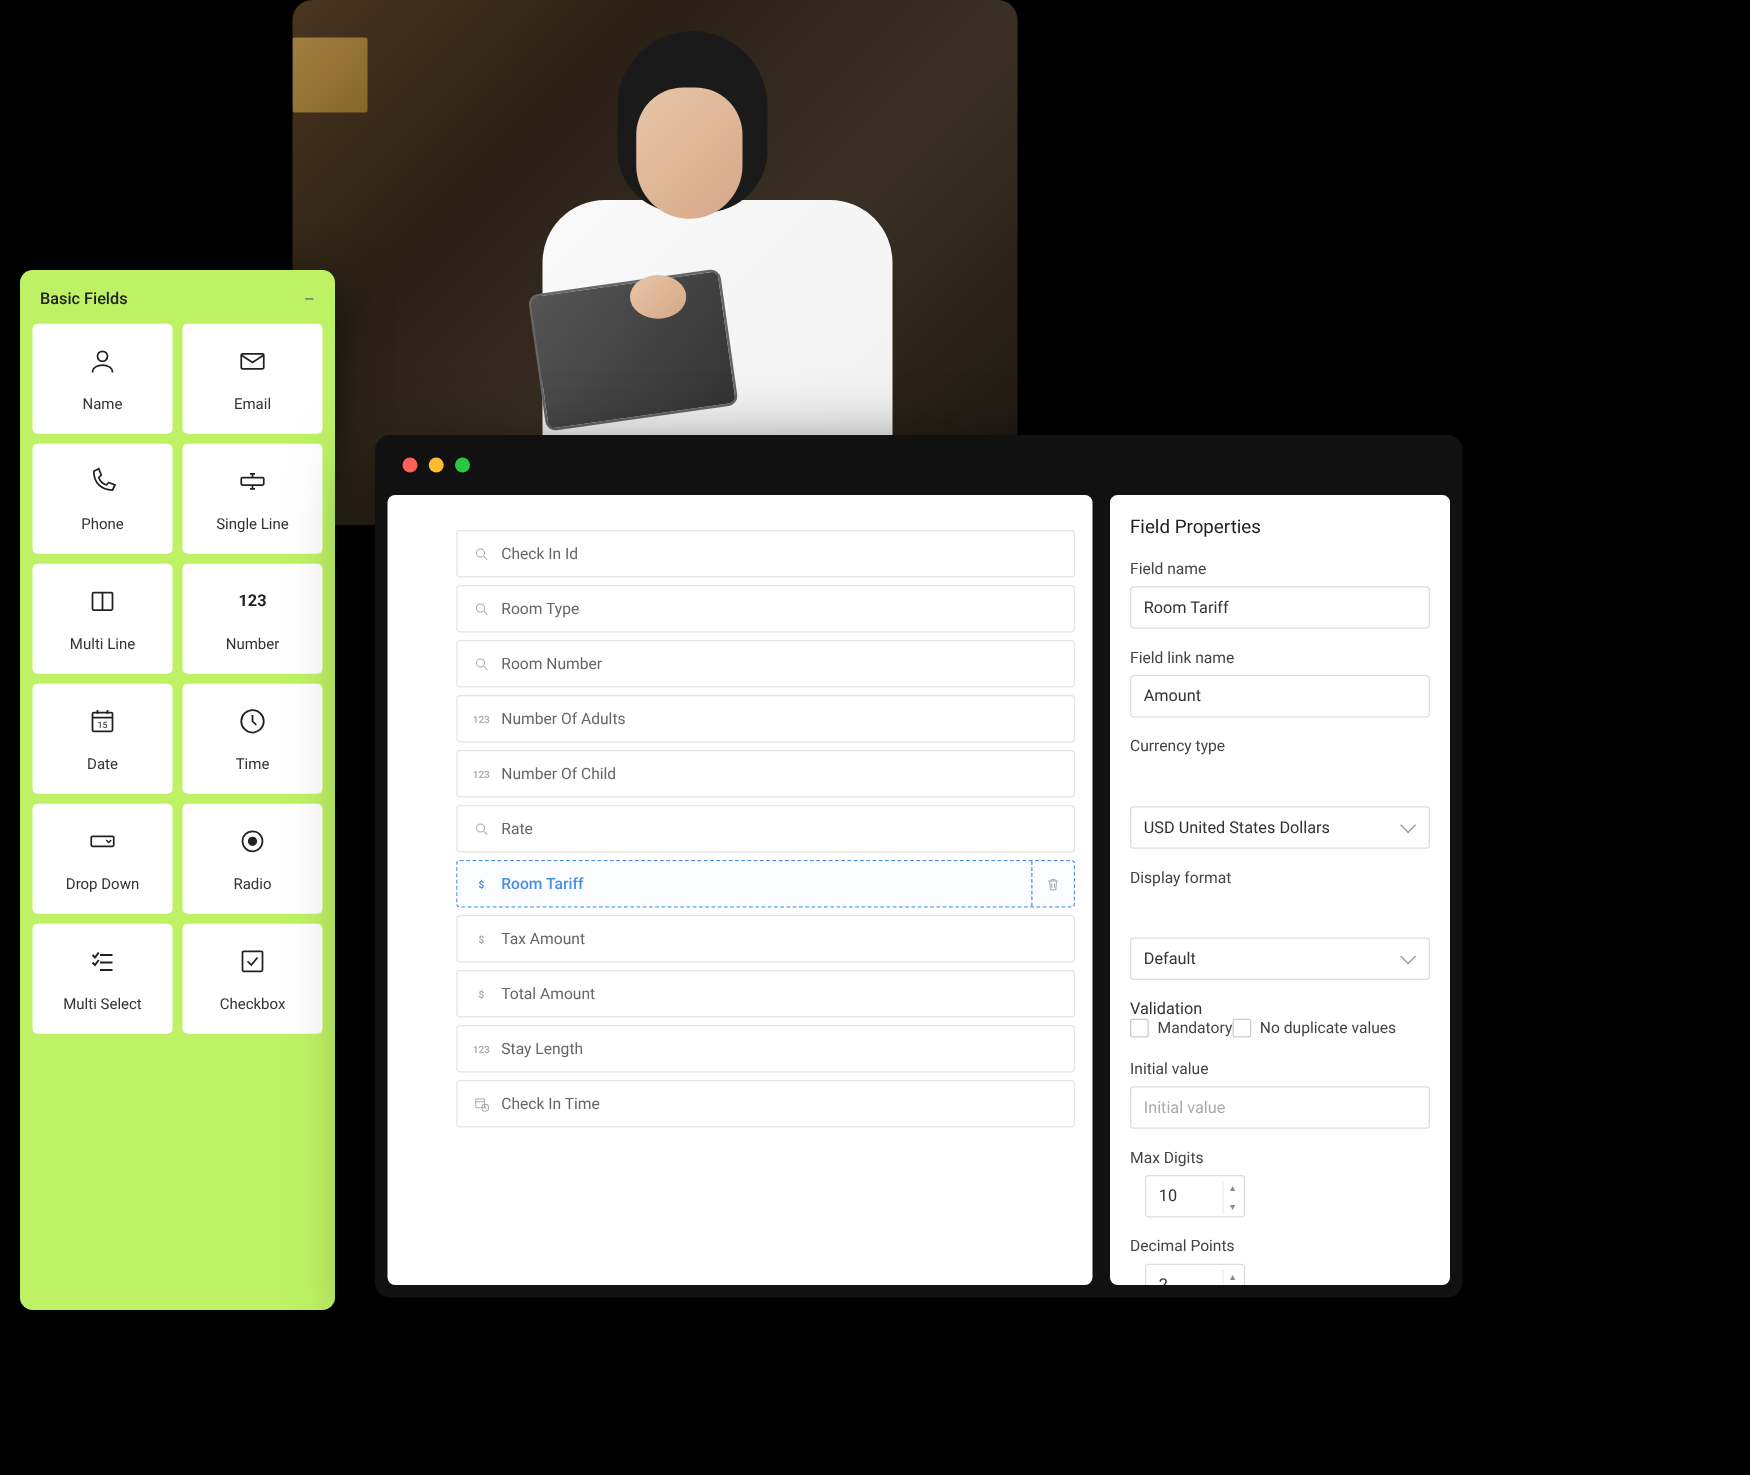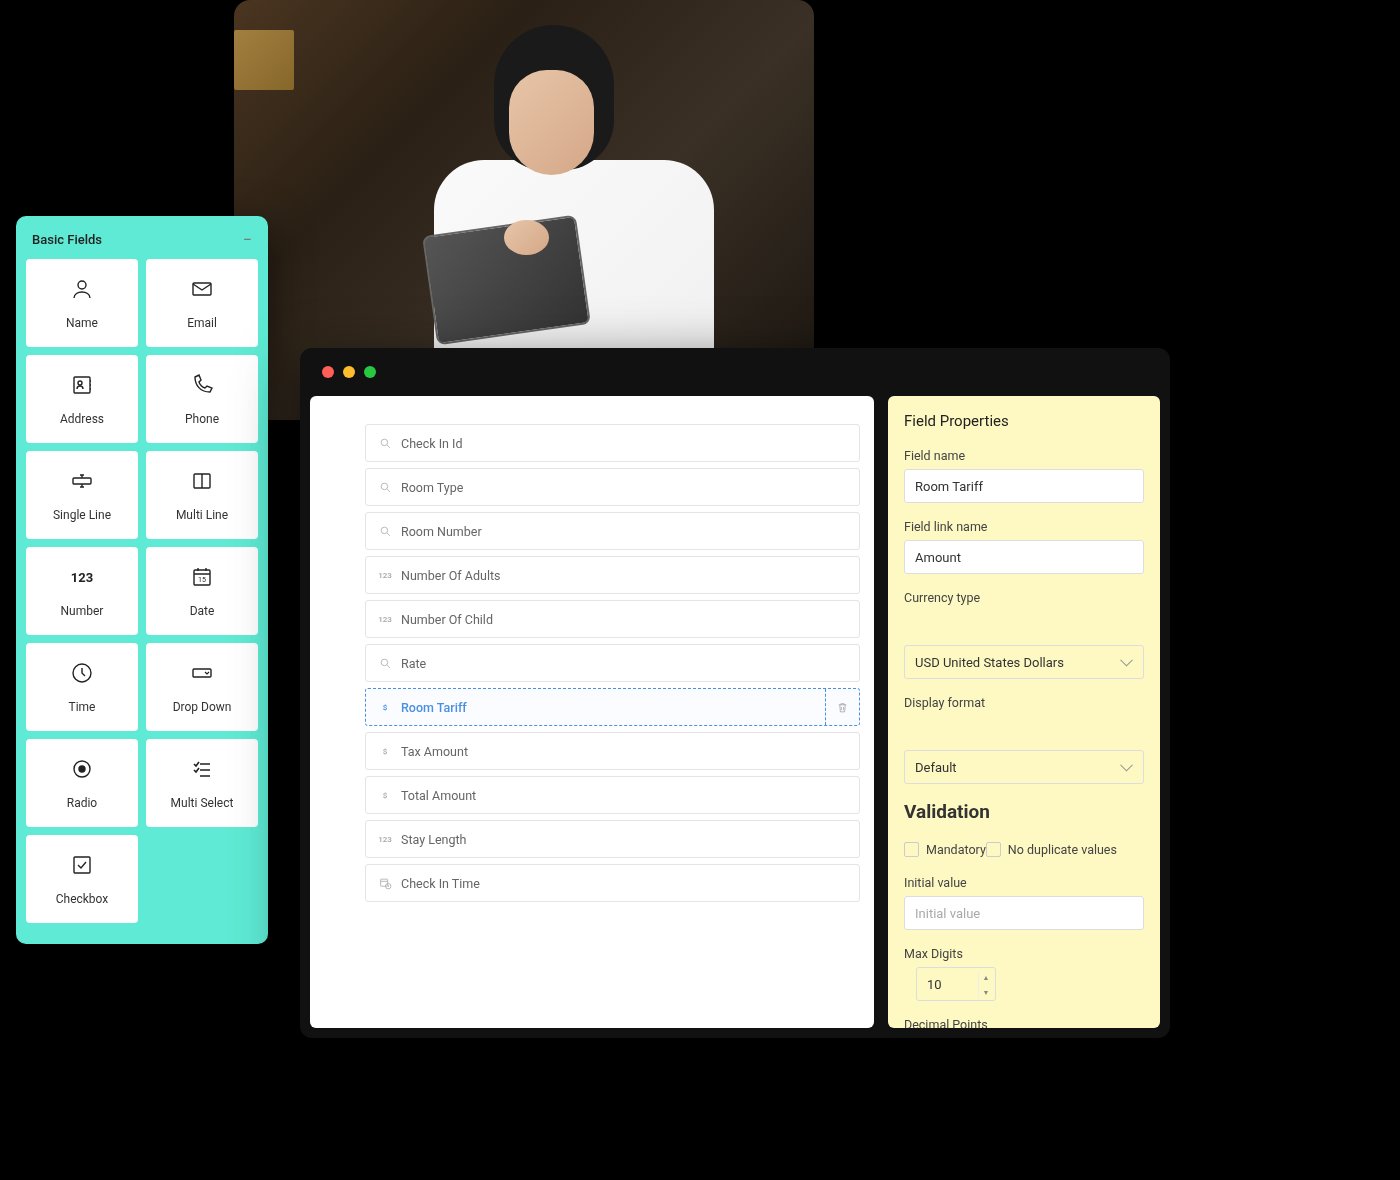--- a/index.html
+++ b/index.html
@@ -9,21 +9,21 @@
 .photo-card { position: absolute; left: 234px; top: 0; width: 580px; height: 420px; border-radius: 16px; background: linear-gradient(135deg, #4a3520 0%, #2a2015 30%, #3a3025 60%, #1a1510 100%); overflow: hidden; }
 .photo-card::before { content: ""; position: absolute; left: 0; top: 30px; width: 60px; height: 60px; background: linear-gradient(135deg, #c9a050, #a88030); border-radius: 2px; opacity: 0.7; }
 .person { position: absolute; left: 100px; top: 10px; width: 400px; height: 400px; }
 .person-head { position: absolute; left: 160px; top: 15px; width: 120px; height: 145px; background: #1a1a1a; border-radius: 60px 60px 50px 50px; }
 .person-face { position: absolute; left: 175px; top: 60px; width: 85px; height: 105px; background: linear-gradient(135deg, #e8c5a8, #d4a888); border-radius: 40px 40px 45px 45px; }
 .person-body { position: absolute; left: 100px; top: 150px; width: 280px; height: 250px; background: linear-gradient(135deg, #fafafa, #f0f0f0); border-radius: 50px 50px 0 0; }
 .person-tablet { position: absolute; left: 95px; top: 215px; width: 155px; height: 110px; background: linear-gradient(135deg, #555, #333); border-radius: 8px; transform: rotate(-8deg); border: 2px solid #666; }
 .person-hand { position: absolute; left: 170px; top: 210px; width: 45px; height: 35px; background: linear-gradient(135deg, #e8c5a8, #d4a888); border-radius: 50%; }
 
 
-.basic-fields { position: absolute; left: 16px; top: 216px; width: 252px; height: 728px; background: #5eead4; border-radius: 10px; box-shadow: 0 10px 40px rgba(0,0,0,0.5); padding: 14px 10px; }
+.basic-fields { position: absolute; left: 16px; top: 216px; width: 252px; height: 832px; background: #bef264; border-radius: 10px; box-shadow: 0 10px 40px rgba(0,0,0,0.5); padding: 14px 10px; }
 .bf-header { display: flex; justify-content: space-between; align-items: center; padding: 0 6px 10px; }
 .bf-title { font-size: 13px; color: #222; font-weight: 500; }
 .bf-collapse { font-size: 16px; color: #777; cursor: pointer; }
 .bf-grid { display: grid; grid-template-columns: 1fr 1fr; gap: 8px; }
 .bf-tile { background: #fff; border-radius: 4px; height: 88px; display: flex; flex-direction: column; align-items: center; justify-content: center; gap: 14px; cursor: pointer; }
 .bf-icon { width: 26px; height: 26px; display: flex; align-items: center; justify-content: center; color: #222; }
 .bf-icon svg { width: 24px; height: 24px; stroke: #222; fill: none; stroke-width: 1.4; }
 .bf-icon .txt { font-size: 13px; font-weight: 700; color: #222; }
 .bf-label { font-size: 12px; color: #333; }
 
@@ -42,28 +42,28 @@
 .field-row.selected { border: 1px dashed #4a90e2; background: #fafcff; }
 .field-row.selected .field-label { color: #4a90e2; font-weight: 500; }
 .field-icon { width: 14px; height: 14px; display: flex; align-items: center; justify-content: center; }
 .field-icon svg { width: 13px; height: 13px; stroke: #aaa; fill: none; stroke-width: 1.5; }
 .field-icon .mini { font-size: 8px; color: #aaa; font-weight: 600; }
 .field-label { font-size: 12.5px; color: #666; }
 .delete-btn { position: absolute; right: 0; top: 0; width: 34px; height: 100%; border-left: 1px dashed #4a90e2; display: flex; align-items: center; justify-content: center; cursor: pointer; }
 .delete-btn svg { width: 13px; height: 13px; stroke: #999; fill: none; stroke-width: 1.3; }
 
 
-.props { width: 272px; background: #fef9c3; border-radius: 6px; padding: 16px 16px; overflow-y: auto; }
+.props { width: 272px; background: #ffffff; border-radius: 6px; padding: 16px 16px; overflow-y: auto; }
 .props-title { font-size: 15px; color: #222; margin-bottom: 18px; font-weight: 400; }
 .prop-label { font-size: 12.5px; color: #444; margin-bottom: 6px; display: block; }
 .prop-input { width: 100%; height: 34px; border: 1px solid #ddd; border-radius: 3px; padding: 0 10px; font-size: 13px; color: #333; margin-bottom: 16px; }
 .prop-input::placeholder { color: #aaa; }
 .prop-select { width: 100%; height: 34px; border: 1px solid #ddd; border-radius: 3px; padding: 0 10px; font-size: 13px; color: #333; margin-bottom: 16px; position: relative; display: flex; align-items: center; cursor: pointer; margin-top: 40px; }
 .prop-select::after { content: ""; position: absolute; right: 12px; top: 50%; width: 8px; height: 8px; border-right: 1.5px solid #999; border-bottom: 1.5px solid #999; transform: translateY(-70%) rotate(45deg); }
-.section-label { font-size: 19px; color: #333; margin-bottom: 19px; margin-top: 4px; display: block; font-weight: bold; }
+.section-label { font-size: 13px; color: #333; margin-bottom: 0; margin-top: 4px; display: block; }
 .check-row { display: flex; margin-bottom: 18px; }
 .check-item { display: flex; align-items: center; gap: 7px; cursor: pointer; }
 .check-box { width: 15px; height: 15px; border: 1.5px solid #ccc; border-radius: 2px; }
 .check-label { font-size: 12.5px; color: #444; }
 .spinner { width: 80px; height: 34px; border: 1px solid #ddd; border-radius: 3px; padding: 0 22px 0 10px; font-size: 13px; color: #333; margin-bottom: 16px; position: relative; display: flex; align-items: center; margin-left: 12px; }
 .spinner::after { content: ""; position: absolute; right: 6px; top: 4px; width: 10px; height: 26px; border-left: 1px solid #eee; }
 .spin-arrows { position: absolute; right: 2px; top: 2px; width: 14px; height: 30px; display: flex; flex-direction: column; cursor: pointer; }
 .spin-arrows span { flex: 1; display: flex; align-items: center; justify-content: center; font-size: 7px; color: #888; }
 </style>
 </head>
@@ -99,31 +99,20 @@
           <svg viewBox="0 0 24 24">
             <rect x="3" y="6" width="18" height="12" rx="1"></rect>
             <path d="M3 7l9 6 9-6"></path>
           </svg>
         </div>
         <div class="bf-label">Email</div>
       </div>
       <div class="bf-tile">
         <div class="bf-icon">
           <svg viewBox="0 0 24 24">
-            <rect x="4" y="4" width="16" height="16" rx="1"></rect>
-            <circle cx="10" cy="10" r="2"></circle>
-            <path d="M7 16c0-2 1.5-3 3-3s3 1 3 3"></path>
-            <path d="M20 8h1M20 12h1M20 16h1"></path>
-          </svg>
-        </div>
-        <div class="bf-label">Address</div>
-      </div>
-      <div class="bf-tile">
-        <div class="bf-icon">
-          <svg viewBox="0 0 24 24">
             <path d="M5 4c0 9 6 15 15 15l2-4-5-2-2 2c-3-1-5-3-6-6l2-2-2-5-4 2z"></path>
           </svg>
         </div>
         <div class="bf-label">Phone</div>
       </div>
       <div class="bf-tile">
         <div class="bf-icon">
           <svg viewBox="0 0 24 24">
             <rect x="3" y="9" width="18" height="6" rx="1"></rect>
             <path d="M12 6v3M12 15v3M10 6h4M10 18h4"></path>

